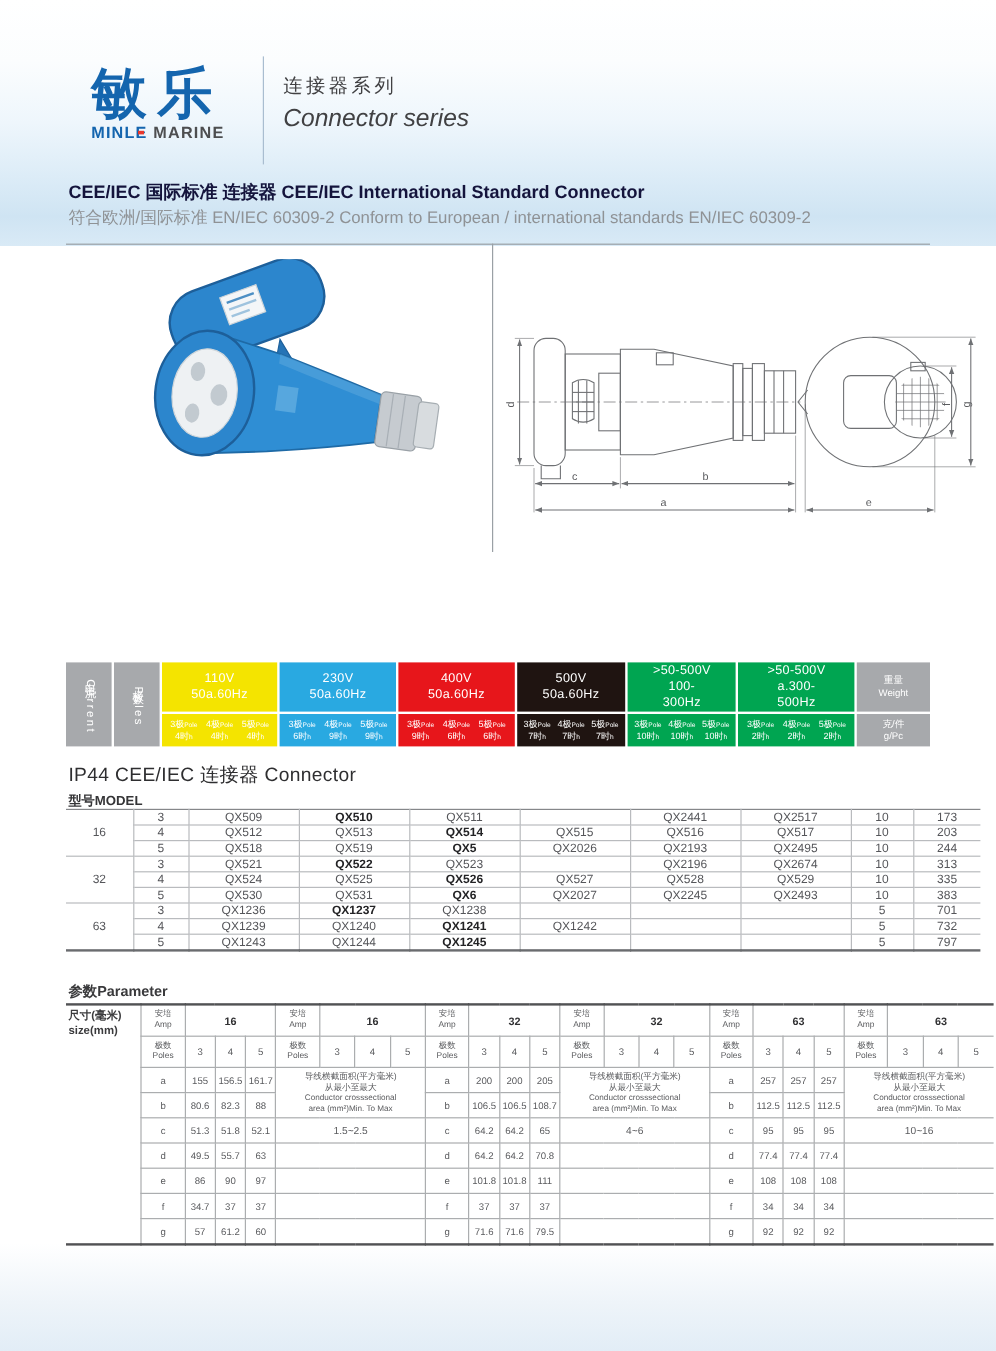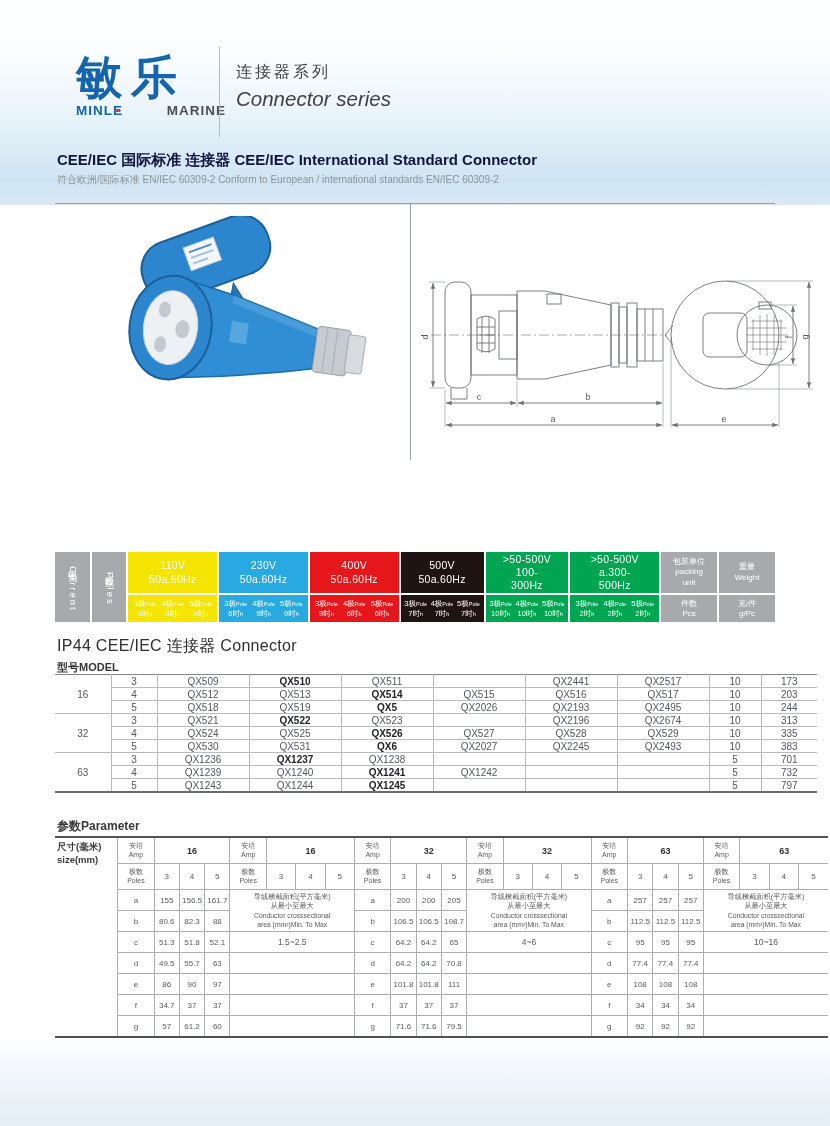--- a/index.html
+++ b/index.html
@@ -10,31 +10,31 @@
   
   .sky  { position:absolute; left:0; top:0; width:100%; height:205px;
           background:linear-gradient(180deg,#ffffff 0%,#fbfdfe 25%,#eef6fc 50%,#dcecf7 72%,#cfe4f3 88%,#d9eaf6 100%); }
   .foot { position:absolute; left:0; bottom:0; width:100%; height:90px;
           background:linear-gradient(180deg,rgba(236,243,249,0) 0%,#eef4f9 55%,#e2edf6 100%); }
 
   
   .logo { position:absolute; left:76px; top:54px; }
   .logo-cn { font-size:46px; font-weight:bold; color:#1465ae; letter-spacing:9px; line-height:1; }
   .logo-en { font-size:13.5px; font-weight:bold; letter-spacing:1px; margin-top:3px; color:#1465ae; }
-  .logo-en .marine { color:#4d4e50;margin-left:39px; }
+  .logo-en .marine { color:#4d4e50; }
   .e-mark { position:relative; }
   .e-mark::after { content:""; position:absolute; left:2px; top:6px; width:5px; height:3px; background:#e8382d; }
   .logo-divider { position:absolute; left:219px; top:47px; width:1px; height:90px; background:#a9bdd0; }
   .series { position:absolute; left:236px; top:62px; color:#414143; }
   .series-cn { font-size:16px; letter-spacing:3px; }
   .series-en { font-size:20.5px; margin-top:4px;font-style:italic; }
 
   
   .sec-title { position:absolute; left:57px; top:151px; font-size:15px; font-weight:bold; color:#14143c; }
-  .sec-sub   { position:absolute; left:57px; top:173px; font-size:10px; color:#8f9295; }
+  .sec-sub   { position:absolute; left:57px; top:173px; font-size:14px; color:#8f9295; }
 
   
   .panel-top-line { position:absolute; left:55px; top:203px; width:720px; height:1px; background:#9aa0a5; }
   .panel-vline    { position:absolute; left:410px; top:203px; width:1px; height:257px; background:#9aa0a5; }
   .photo-svg { position:absolute; left:78px; top:216px; width:322px; height:236px; }
   .draw-svg  { position:absolute; left:415px; top:207px; width:400px; height:248px; }
 
   
   .spec { position:absolute; left:55px; top:552px; width:720px; height:70px; display:flex; gap:2px; }
   .spec .col { display:flex; flex-direction:column; gap:2px; min-width:0; }
@@ -343,31 +343,20 @@
           </div>
         <div class="mini">
             <div><span>5极</span><span class="sm">Pole</span></div>
             <div><span>2时</span><span class="sm">h</span></div>
           </div>
       </div>
     </div>
 
     <div class="col w58">
       <div class="pk-top">
-        <div>包装单位</div>
-        <div>packing</div>
-        <div>unit</div>
-      </div>
-      <div class="pk-bot">
-        <div>件数</div>
-        <div>Pcs</div>
-      </div>
-    </div>
-    <div class="col w58">
-      <div class="pk-top">
         <div>重量</div>
         <div>Weight</div>
       </div>
       <div class="pk-bot">
         <div>克/件</div>
         <div>g/Pc</div>
       </div>
     </div>
   </div>
 

